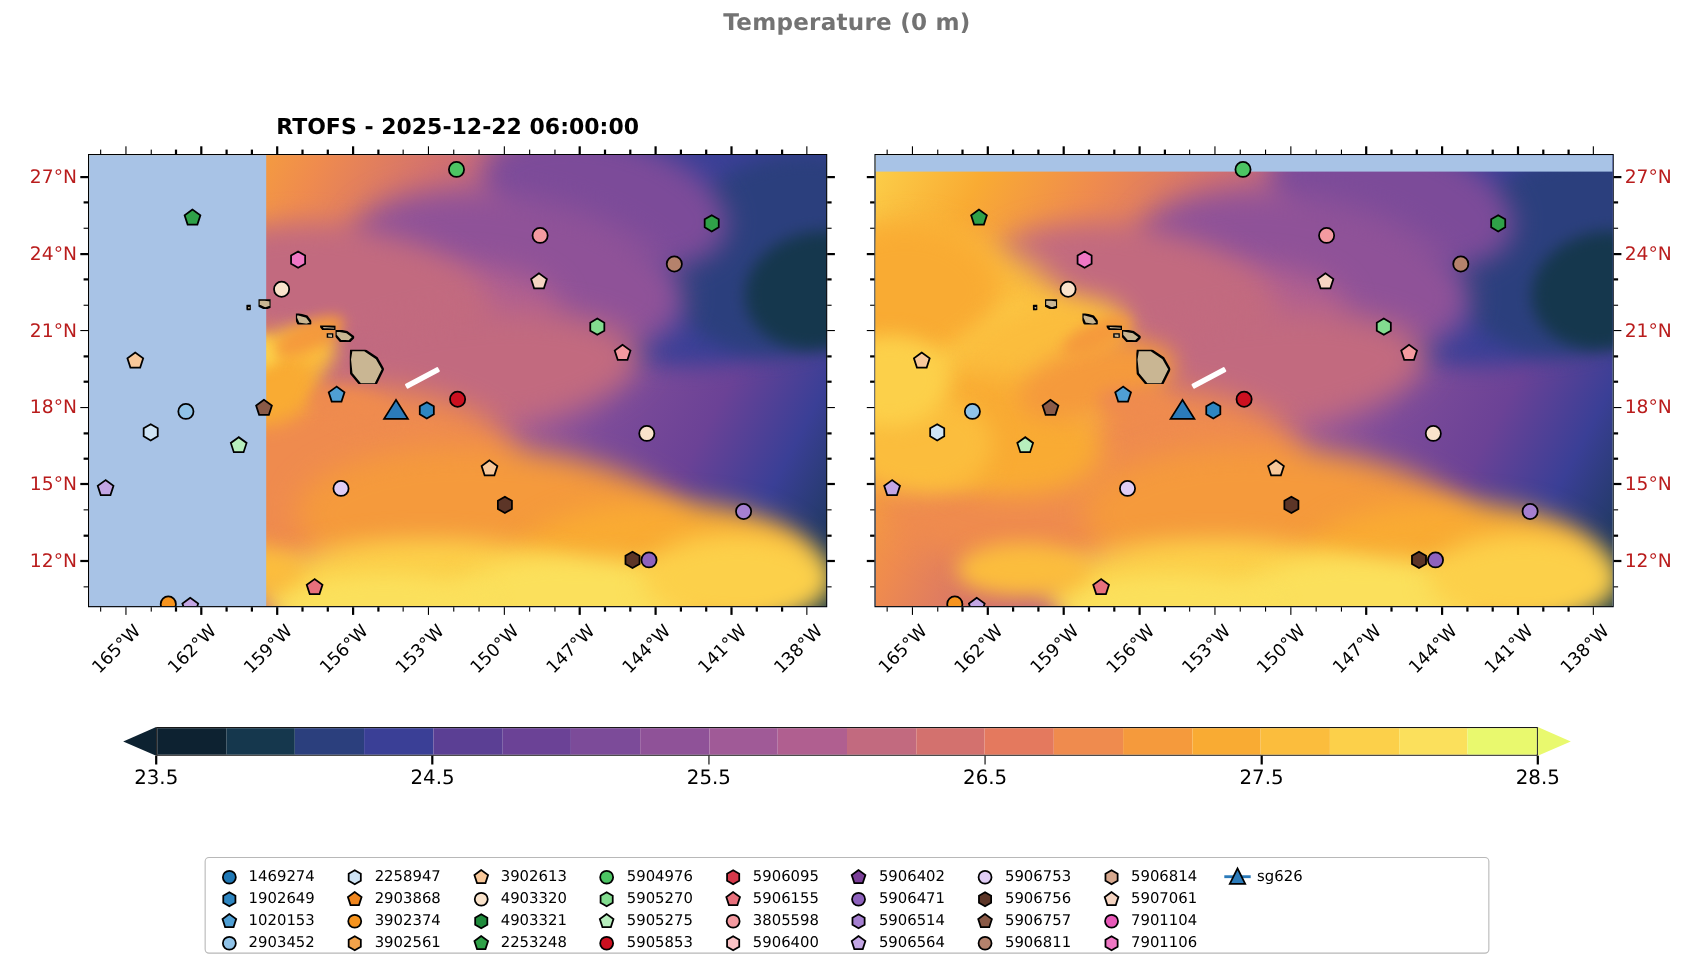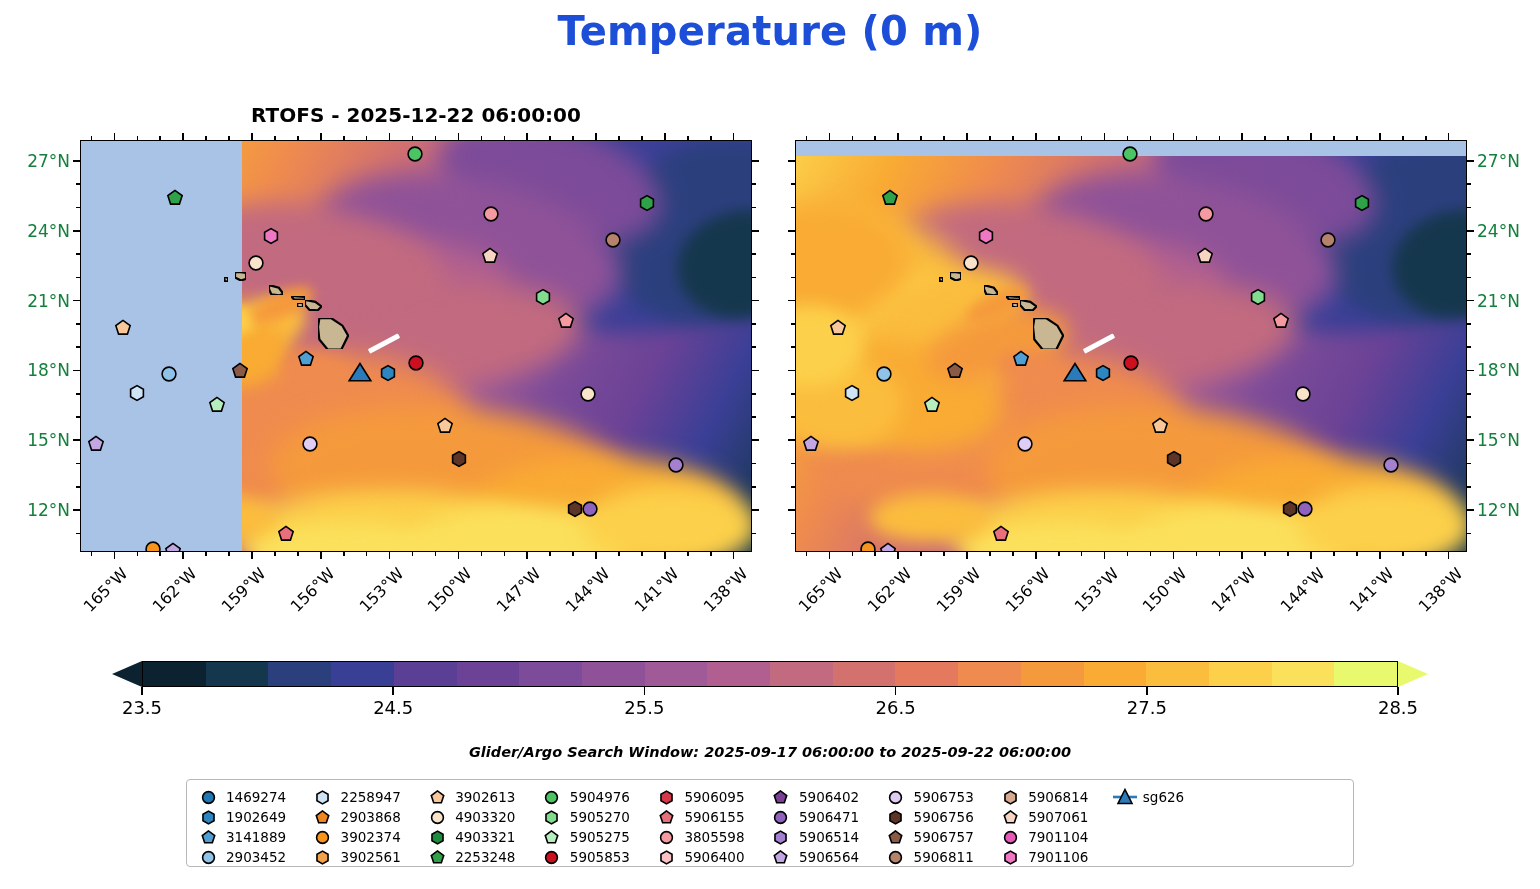--- a/index.html
+++ b/index.html
@@ -6,21 +6,21 @@
   body{
     width:1540px;height:889px;background:#ffffff;
     font-family:"DejaVu Sans","Liberation Sans",sans-serif;
     overflow:hidden;position:relative;
   }
   #fig{position:absolute;left:0;top:0;width:1540px;height:889px;}
 
   
   .suptitle{
     position:absolute;left:0;top:8px;width:1540px;text-align:center;
-    font-size:40px;font-weight:bold;color:#1d4ed8;letter-spacing:.2px;
+    font-size:21px;font-weight:bold;color:#737373;letter-spacing:.2px;
   }
   .axtitle{
     position:absolute;top:103px;text-align:center;
     font-size:20px;font-weight:bold;color:#000;
   }
   #title-rtofs{left:80px;width:672px;}
   #title-cmems{left:795px;width:672px;}
 
   
   .axes{position:absolute;top:140px;height:412px;border:1.6px solid #000;
@@ -30,21 +30,21 @@
   .field{position:absolute;inset:0;}
   .layer{position:absolute;inset:0;}
 
   
   .tickmark{position:absolute;background:#000;}
   .xtick{width:1.6px;height:7px;}
   .xtick.minor{height:4px;}
   .ytick{height:1.6px;width:7px;}
   .ytick.minor{width:4px;}
 
-  .ylabel{position:absolute;font-size:17px;color:#15803d;text-align:right;
+  .ylabel{position:absolute;font-size:17px;color:#b91c1c;text-align:right;
           width:70px;transform:translateY(-50%);}
   .ylabel.right{text-align:left;width:70px;}
   .xlabel{position:absolute;font-size:16px;color:#000;
           transform-origin:right top;transform:rotate(-45deg);
           white-space:nowrap;text-align:right;}
 
   
   .mk{position:absolute;transform:translate(-50%,-50%);}
   .mk svg{display:block;overflow:visible;}
 
@@ -874,21 +874,20 @@
         <div class="cb-tick" style="left:531.6000000000001px;"></div>
         <div class="cb-lab" style="left:532.4000000000001px;">25.5</div>
         <div class="cb-tick" style="left:782.8000000000001px;"></div>
         <div class="cb-lab" style="left:783.6px;">26.5</div>
         <div class="cb-tick" style="left:1034.0000000000002px;"></div>
         <div class="cb-lab" style="left:1034.8000000000002px;">27.5</div>
         <div class="cb-tick" style="left:1285.2px;"></div>
         <div class="cb-lab" style="left:1286px;">28.5</div>
       </div>
   </div>
-  <div id="search-window">Glider/Argo Search Window: 2025-09-17 06:00:00 to 2025-09-22 06:00:00</div>
 
   <div id="legend">
       <div class="lg-item">
             <span class="lg-mk">
               <svg width="15" height="15">
             <circle cx="7.5" cy="7.5" r="5.9" fill="#1f77b4" stroke="#000" stroke-width="1.6"></circle>
           </svg>
             </span>
             <span class="lg-txt">1469274</span>
           </div>
@@ -899,21 +898,21 @@
           </svg>
             </span>
             <span class="lg-txt">1902649</span>
           </div>
       <div class="lg-item">
             <span class="lg-mk">
               <svg width="15" height="15">
             <polygon points="7.50,0.96 1.28,5.48 3.66,12.79 11.34,12.79 13.72,5.48" fill="#4f9fd4" stroke="#000" stroke-width="1.6"></polygon>
           </svg>
             </span>
-            <span class="lg-txt">3141889</span>
+            <span class="lg-txt">1020153</span>
           </div>
       <div class="lg-item">
             <span class="lg-mk">
               <svg width="15" height="15">
             <circle cx="7.5" cy="7.5" r="5.9" fill="#90c3e8" stroke="#000" stroke-width="1.6"></circle>
           </svg>
             </span>
             <span class="lg-txt">2903452</span>
           </div>
       <div class="lg-item">

